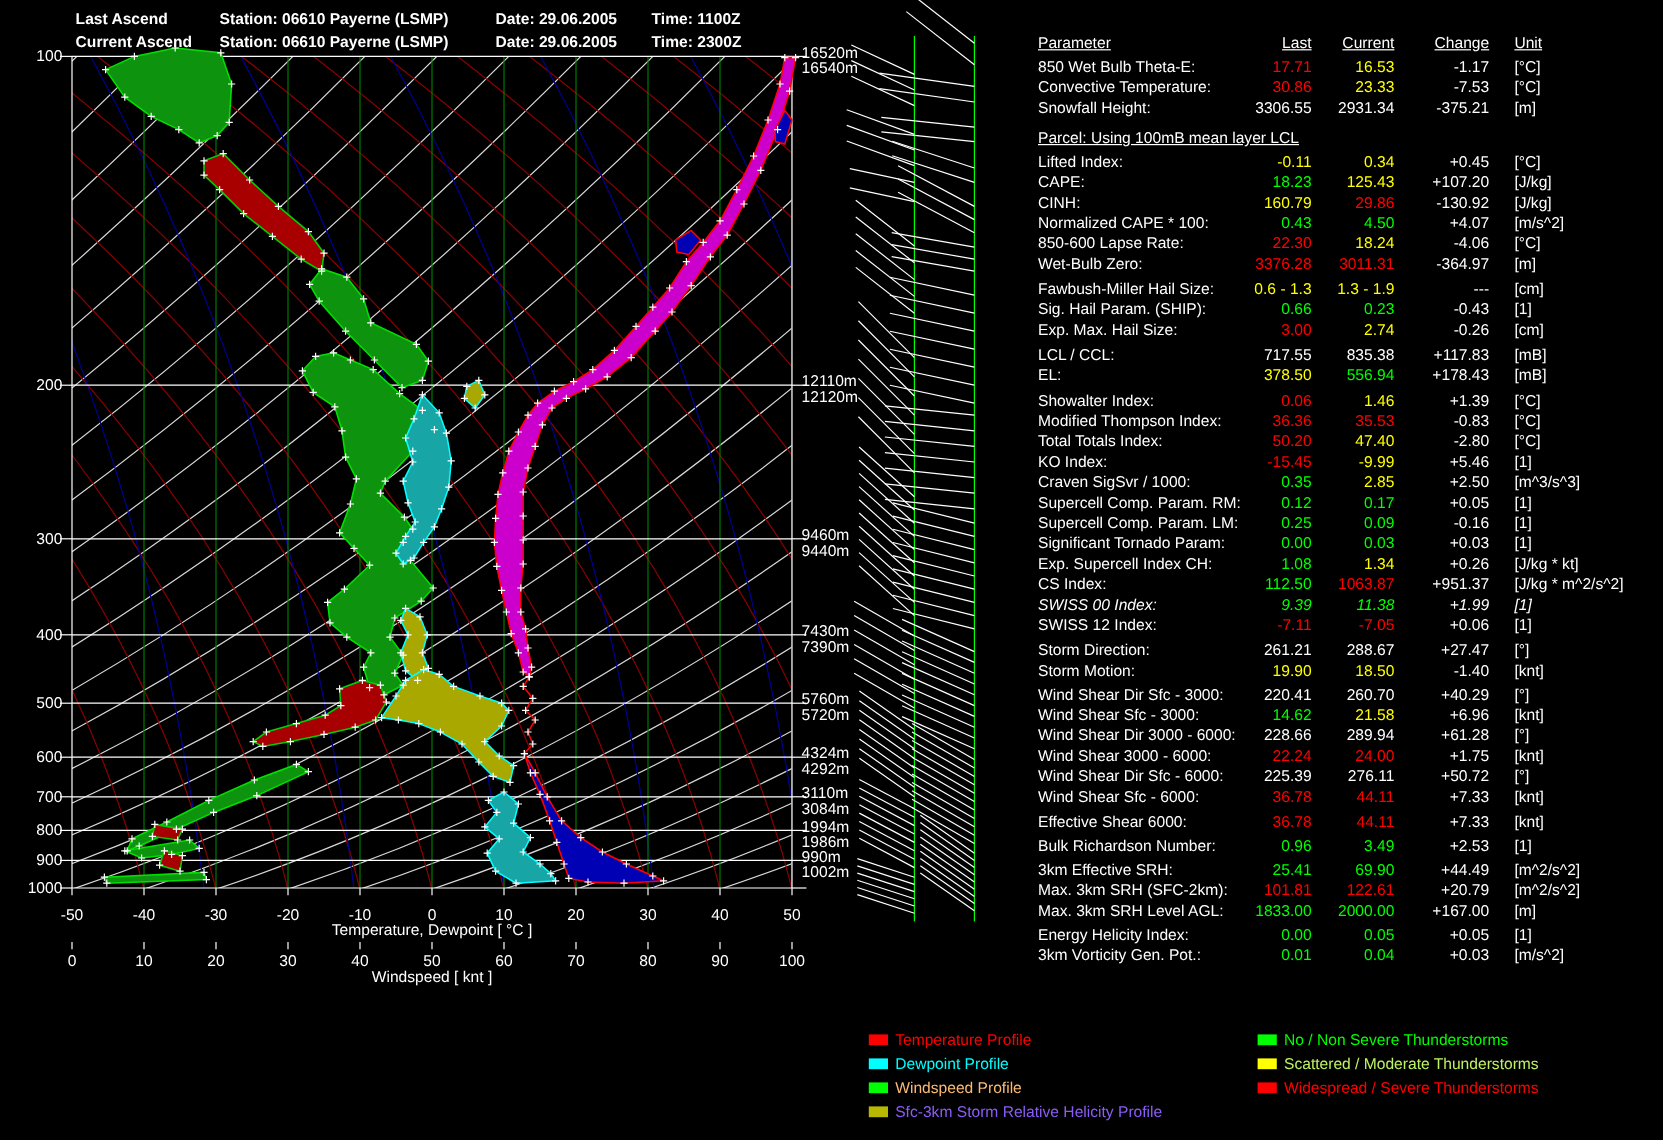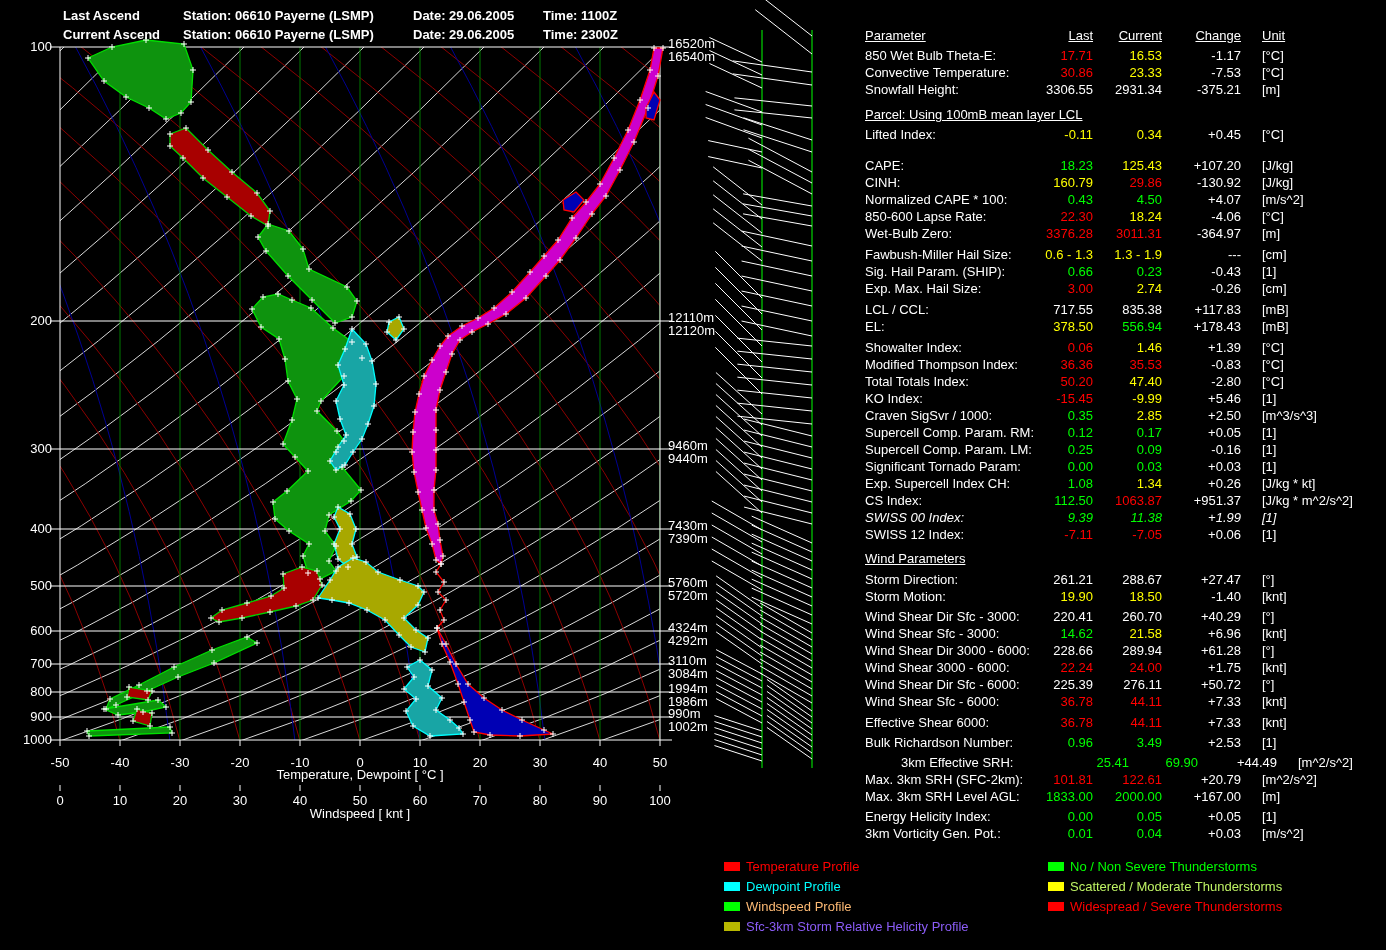--- a/index.html
+++ b/index.html
@@ -686,21 +686,21 @@
         <span class="c-unit vw">[m]</span>
       </div>
       <div class="sec-title" style="margin-top: 9px;">Parcel: Using 100mB mean layer LCL</div>
       <div class="trow" style="margin-top: 3px;">
         <span class="c-param vw">Lifted Index:</span>
         <span class="c-last vy">-0.11</span>
         <span class="c-cur vy">0.34</span>
         <span class="c-chg vw">+0.45</span>
         <span class="c-unit vw">[°C]</span>
       </div>
-      <div class="trow" style="margin-top: 14px;">
+      <div class="trow" style="margin-top: 0px;">
         <span class="c-param vw">CAPE:</span>
         <span class="c-last vg">18.23</span>
         <span class="c-cur vy">125.43</span>
         <span class="c-chg vw">+107.20</span>
         <span class="c-unit vw">[J/kg]</span>
       </div>
       <div class="trow" style="margin-top: 0px;">
         <span class="c-param vw">CINH:</span>
         <span class="c-last vy">160.79</span>
         <span class="c-cur vr">29.86</span>
@@ -840,21 +840,20 @@
         <span class="c-chg vw">+1.99</span>
         <span class="c-unit vw">[1]</span>
       </div>
       <div class="trow" style="margin-top: 0px;">
         <span class="c-param vw">SWISS 12 Index:</span>
         <span class="c-last vr">-7.11</span>
         <span class="c-cur vr">-7.05</span>
         <span class="c-chg vw">+0.06</span>
         <span class="c-unit vw">[1]</span>
       </div>
-      <div class="sec-title" style="margin-top: 8px;">Wind Parameters</div>
       <div class="trow" style="margin-top: 4px;">
         <span class="c-param vw">Storm Direction:</span>
         <span class="c-last vw">261.21</span>
         <span class="c-cur vw">288.67</span>
         <span class="c-chg vw">+27.47</span>
         <span class="c-unit vw">[°]</span>
       </div>
       <div class="trow" style="margin-top: 0px;">
         <span class="c-param vw">Storm Motion:</span>
         <span class="c-last vy">19.90</span>
@@ -911,21 +910,21 @@
         <span class="c-chg vw">+7.33</span>
         <span class="c-unit vw">[knt]</span>
       </div>
       <div class="trow" style="margin-top: 3px;">
         <span class="c-param vw">Bulk Richardson Number:</span>
         <span class="c-last vg">0.96</span>
         <span class="c-cur vg">3.49</span>
         <span class="c-chg vw">+2.53</span>
         <span class="c-unit vw">[1]</span>
       </div>
-      <div class="trow" style="margin-top: 3px; margin-left: 36px;">
+      <div class="trow" style="margin-top: 3px;">
         <span class="c-param vw">3km Effective SRH:</span>
         <span class="c-last vg">25.41</span>
         <span class="c-cur vg">69.90</span>
         <span class="c-chg vw">+44.49</span>
         <span class="c-unit vw">[m^2/s^2]</span>
       </div>
       <div class="trow" style="margin-top: 0px;">
         <span class="c-param vw">Max. 3km SRH (SFC-2km):</span>
         <span class="c-last vr">101.81</span>
         <span class="c-cur vr">122.61</span>

